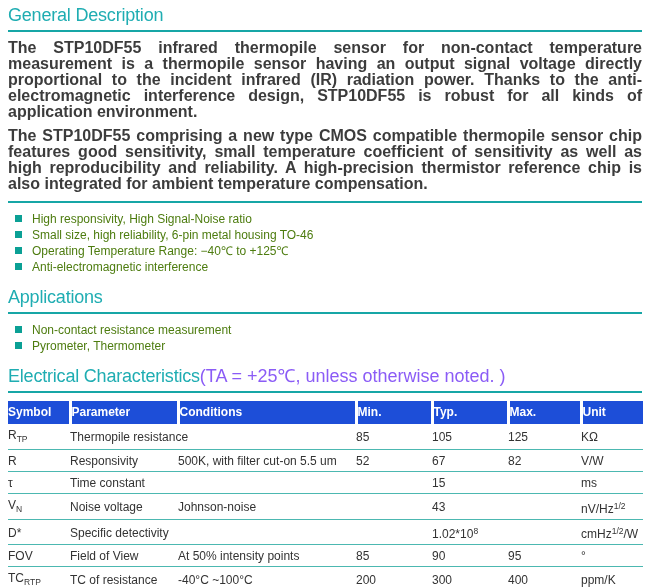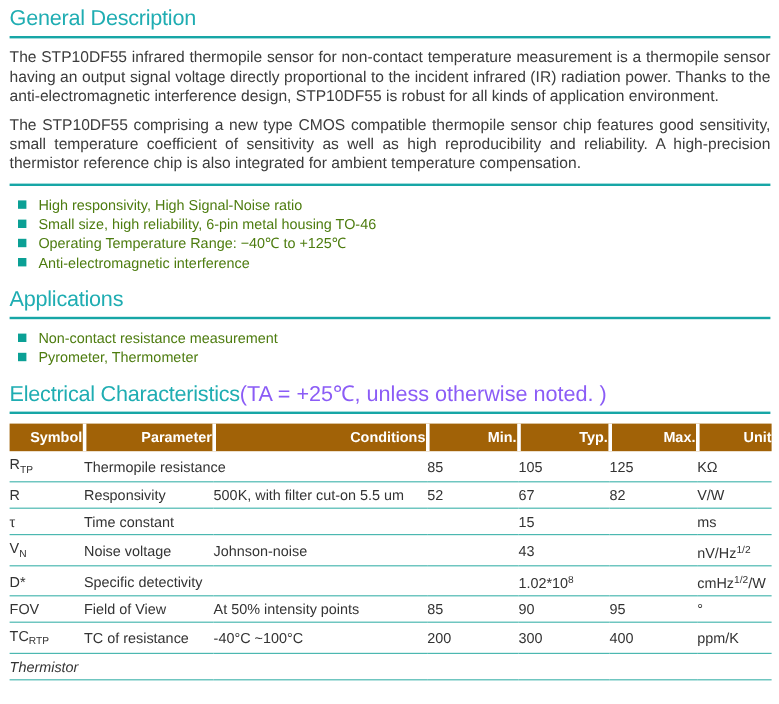--- a/index.html
+++ b/index.html
@@ -13,42 +13,42 @@
   .section { margin-bottom:0; }
   .section-title {
     font-size:18px; line-height:24px; font-weight:400;
     color:#1fadb2; letter-spacing:-0.2px;
   }
   .rule {
     border:none; border-top:2px solid #17a6a6;
     margin:3px 0 8px 0;
   }
   .para {
-    font-size:13px; line-height:16px; text-align:justify;
-    color:#3c3c3c; margin-bottom:8px;
+    font-size:16px; line-height:16px; text-align:justify;
+    color:#3c3c3c; margin-bottom:8px;font-weight:bold;
   }
   .para:last-of-type { margin-bottom:0; }
   .blk-gap { height:6px; }
   ul.plain { list-style:none; margin:0 0 4px 0; }
   ul.plain li {
     font-size:12px; line-height:16px; color:#4d7c0f;
     padding-left:24px; position:relative;
   }
   .bullet {
     position:absolute; left:7px; top:4px;
     width:7px; height:7px; background:#0ba095; display:inline-block;
   }
   .ec-note { font-size:18px; color:#8b5cf6; letter-spacing:0; }
   table.ec {
     width:635px; border-collapse:collapse; table-layout:fixed;
     margin-top:1px;
   }
   table.ec th {
-    background:#a16207; color:#ffffff; font-size:12px; font-weight:bold;
-    text-align:right; padding:4px 0 5px 0; border-left:3px solid #ffffff;
+    background:#1d4ed8; color:#ffffff; font-size:12px; font-weight:bold;
+    text-align:left; padding:4px 0 5px 0; border-left:3px solid #ffffff;
   }
   table.ec th:first-child { border-left:none; }
   table.ec td {
     font-size:12px; color:#333333; line-height:14px;
     padding:4px 0 3px 0; border-bottom:1.5px solid #4cb8b1;
     white-space:nowrap; overflow:visible;
   }
   td.col-symbol    { padding-left:2px;  }
   td.col-parameter { padding-left:2px;margin-top:32px;  }
   td.col-conditions{ padding-left:30px; }

